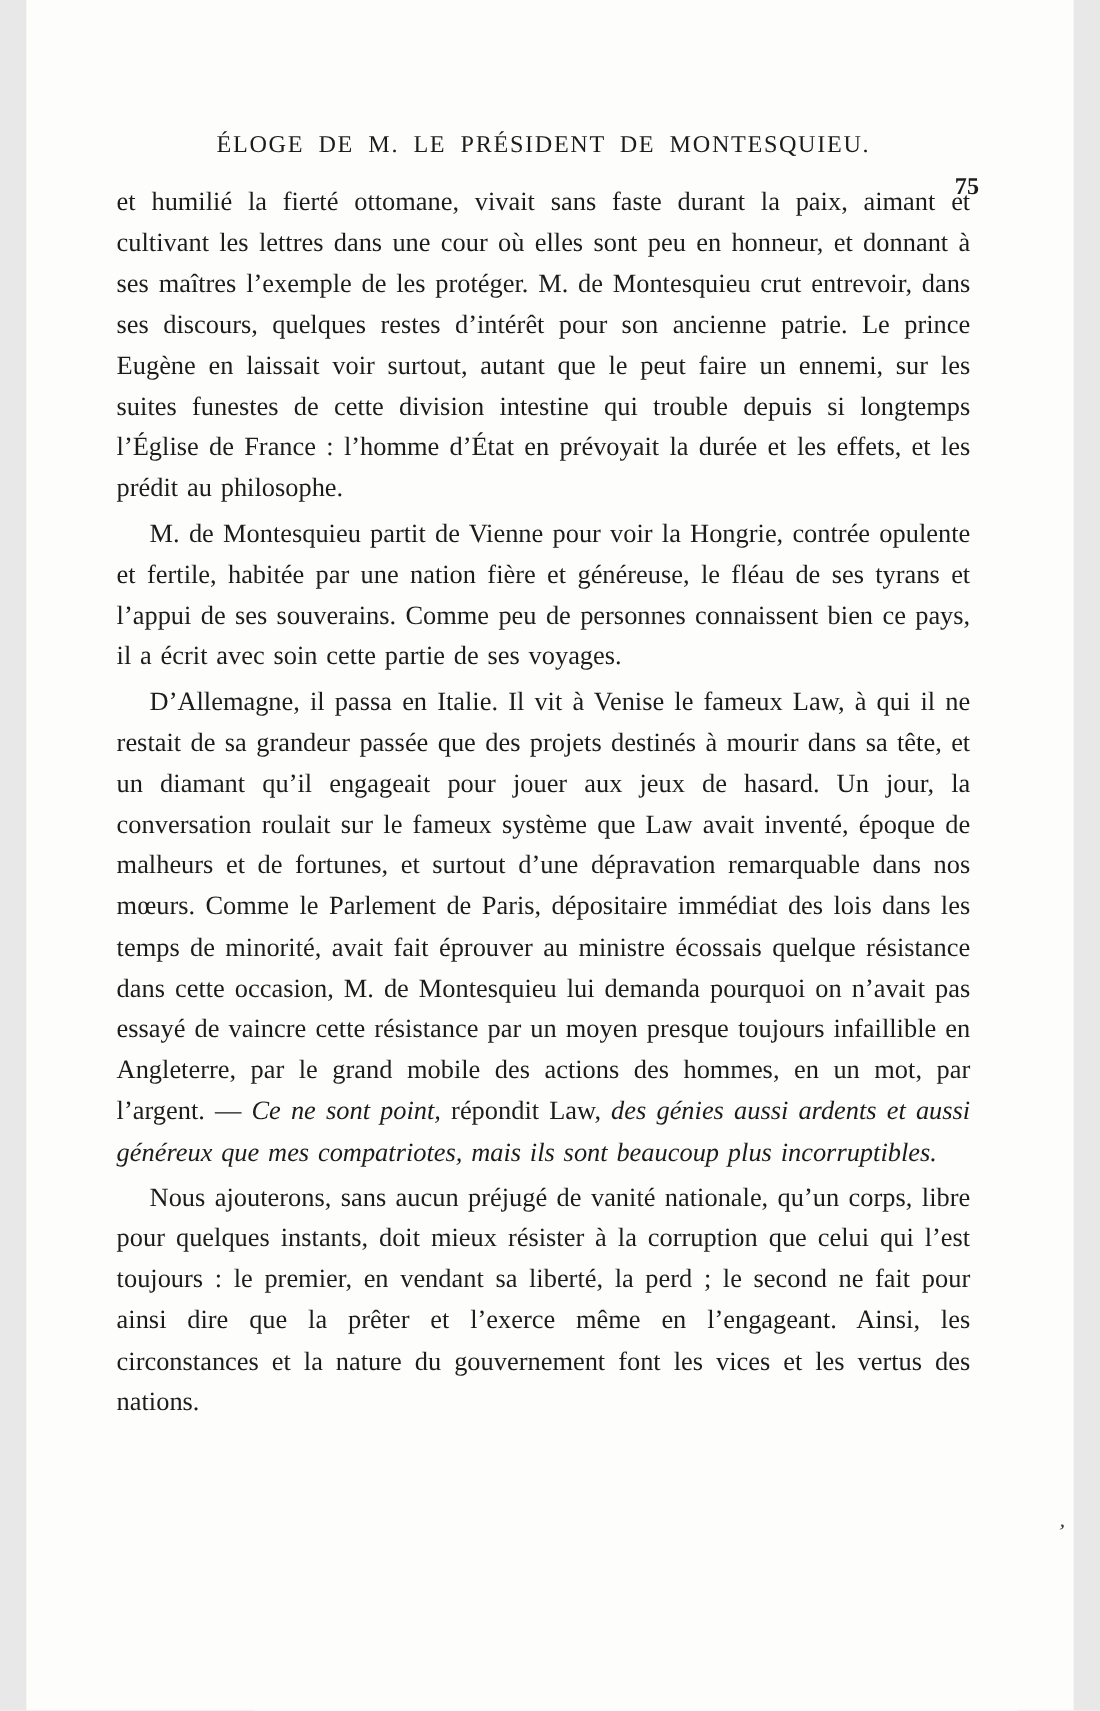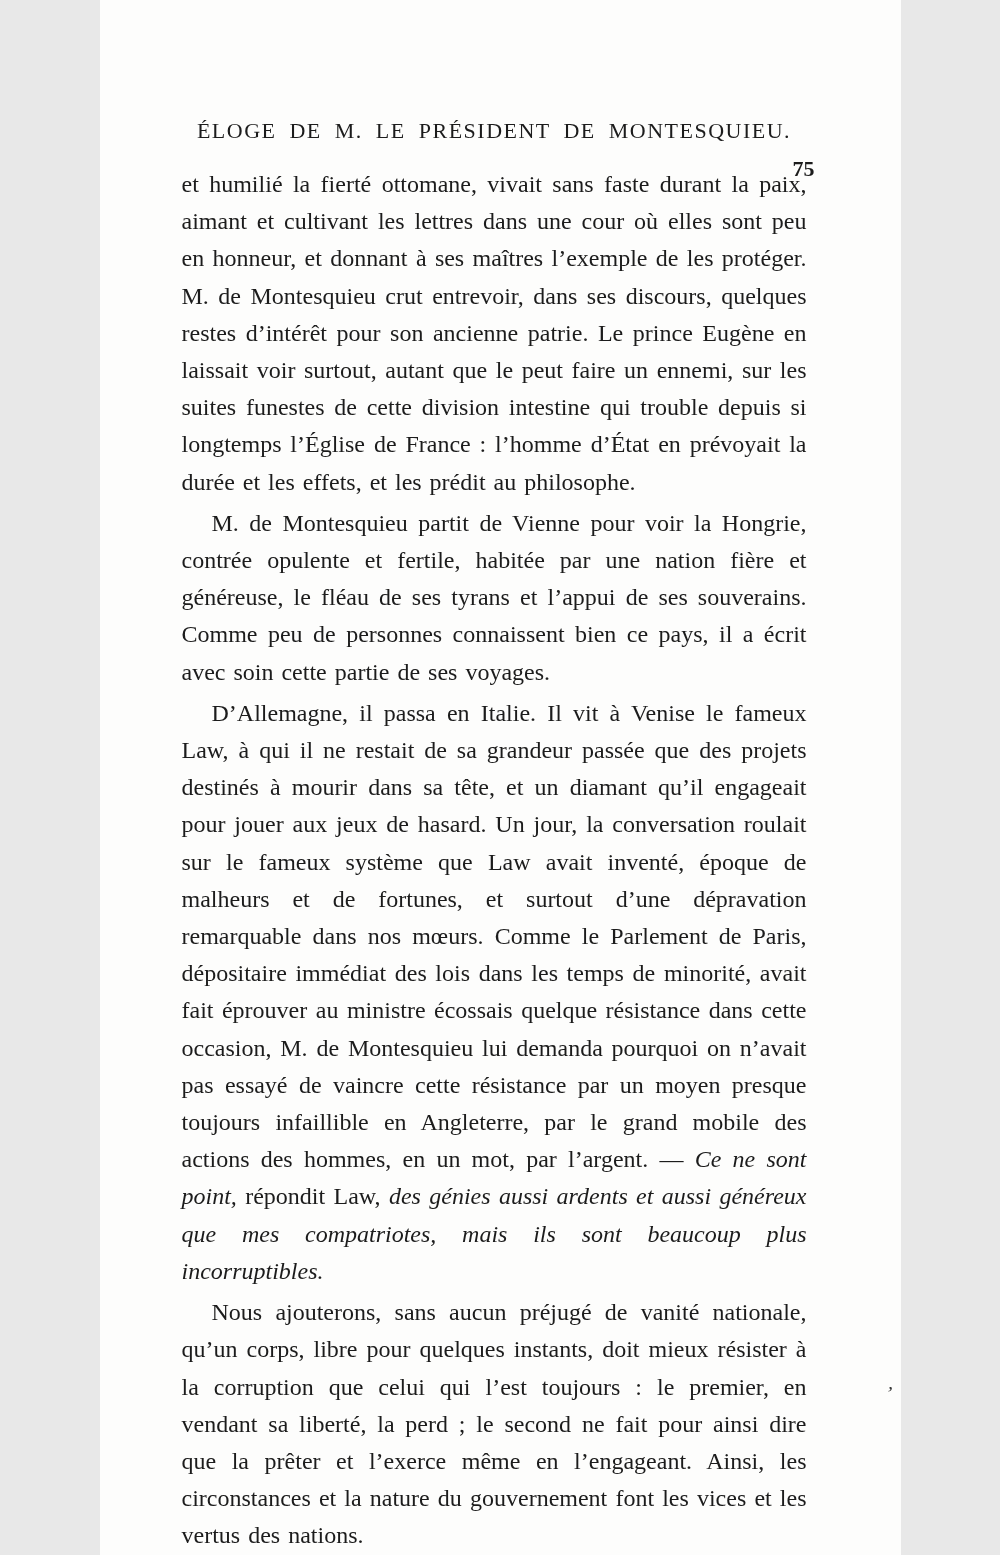--- a/index.html
+++ b/index.html
@@ -2,21 +2,21 @@
 <html><head>
 <meta charset="utf-8">
 <style>
   html, body {
     margin: 0;
     padding: 0;
     background: #e8e8e8;
   }
   .page {
     position: relative;
-    width: 801px;
+    width: 952px;
     height: 1555px;
     margin: 0 auto;
     background: #fdfdfc;
     color: #1c1c1c;
     font-family: "Liberation Serif", "DejaVu Serif", serif;
     overflow: hidden;
     box-sizing: border-box;
   }
   .content {
     position: absolute;

